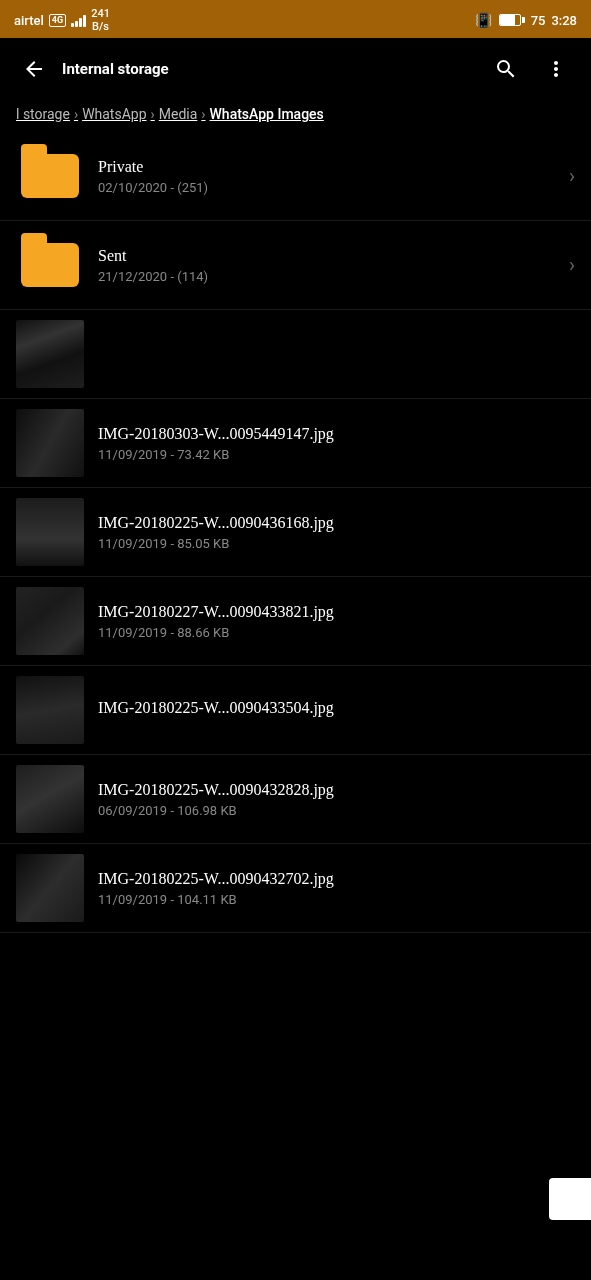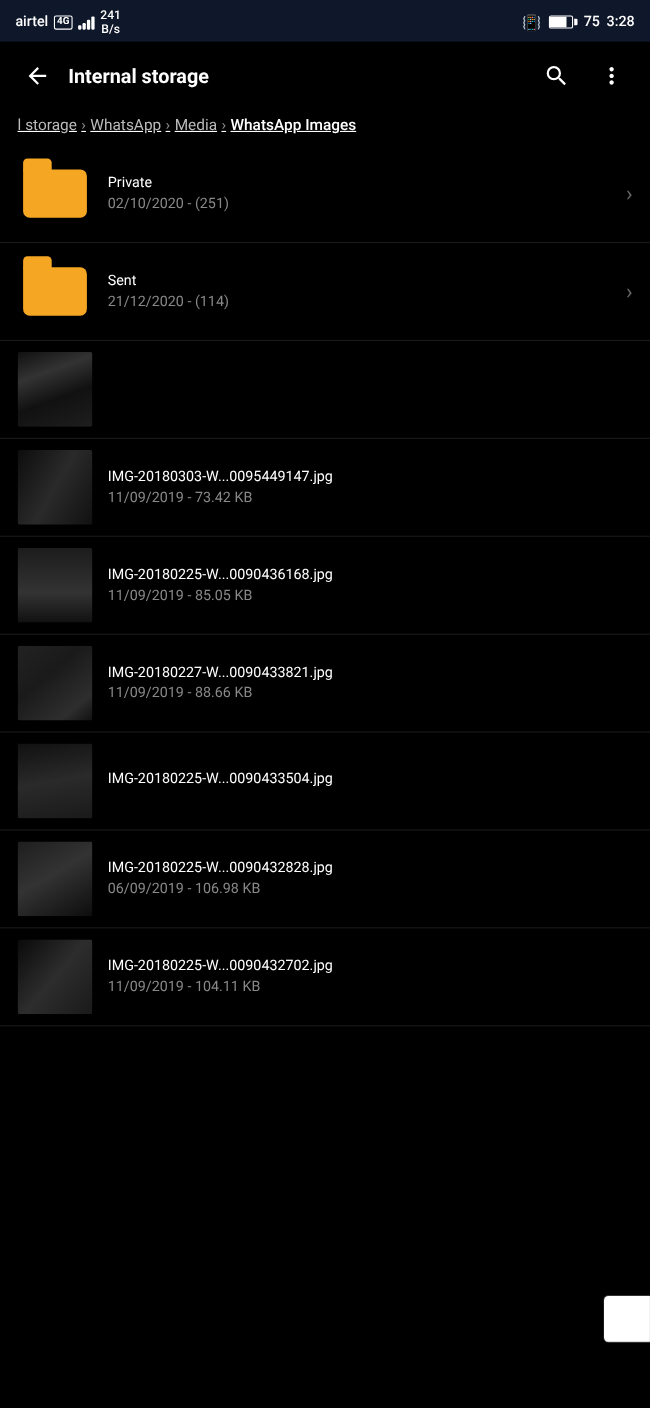--- a/index.html
+++ b/index.html
@@ -13,21 +13,21 @@
       min-height: 1280px;
       overflow-x: hidden;
     }
 
     
     .status-bar {
       display: flex;
       justify-content: space-between;
       padding: 6px 14px 4px 14px;
       height: 38px;
-      background: #0f172a;
+      background: #a16207;
     }
 
     .status-left {
       display: flex;
       align-items: center;
       gap: 5px;
       font-size: 13px;
       font-weight: 500;
       color: #fff;
     }
@@ -98,21 +98,21 @@
       height: 40px;
       display: flex;
       align-items: center;
       justify-content: center;
       cursor: pointer;
       flex-shrink: 0;
     }
 
     .toolbar-title {
       flex: 1;
-      font-size: 18px;
+      font-size: 15px;
       font-weight: 700;
       color: #fff;
       margin-left: 8px;
     }
 
     .toolbar-actions {
       display: flex;
       align-items: center;
       gap: 8px;
     }
@@ -209,27 +209,28 @@
       background: #F5A623;
       border-radius: 4px 4px 0 0;
     }
 
     .file-info {
       flex: 1;
       overflow: hidden;
     }
 
     .file-name {
-      font-size: 13px;
+      font-size: 16px;
       font-weight: 400;
       color: #fff;
       white-space: nowrap;
       overflow: hidden;
       text-overflow: ellipsis;
       margin-bottom: 4px;
+      font-family: Liberation Serif, serif;
     }
 
     .file-meta {
       font-size: 13px;
       color: #888;
     }
 
     .chevron-right {
       color: #666;
       font-size: 20px;

